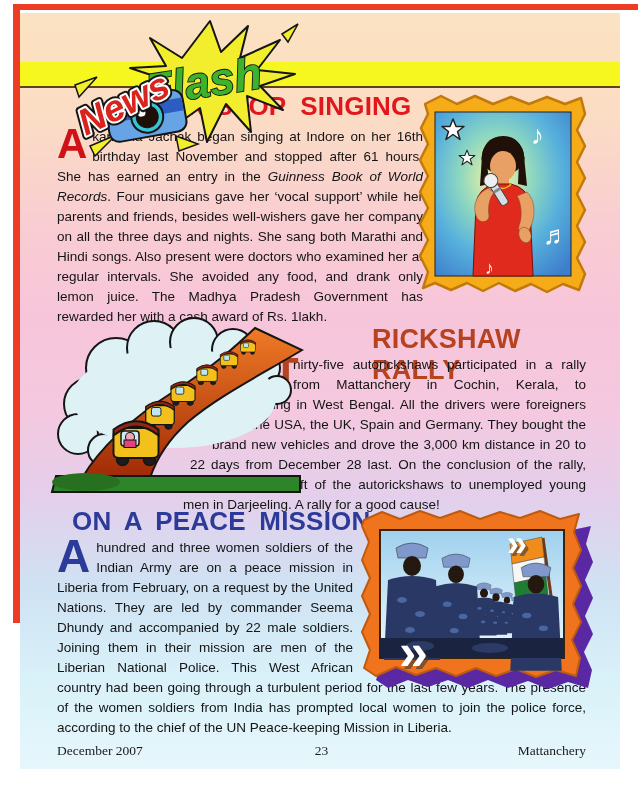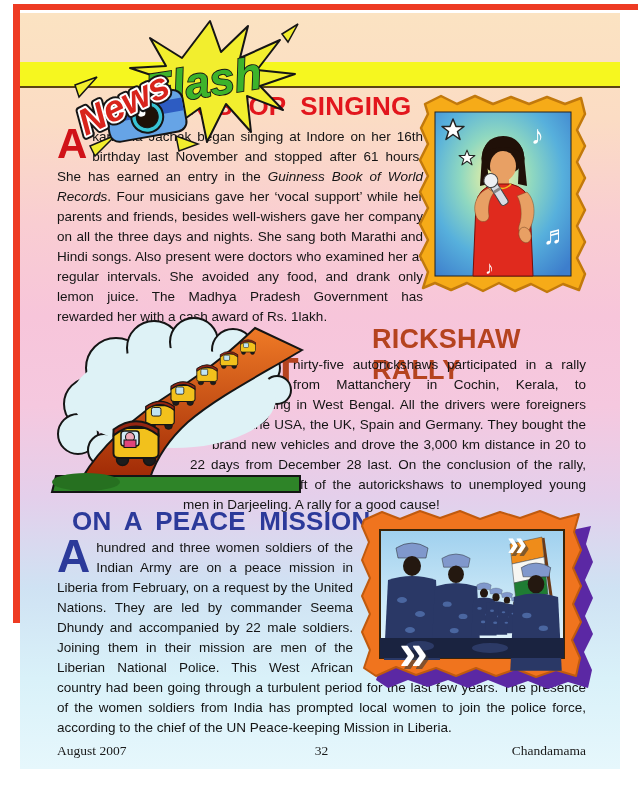--- a/index.html
+++ b/index.html
@@ -216,18 +216,18 @@
         <text x="150" y="49" fill="#3a3a3a" opacity=".6">»</text>
         <text x="147" y="46" fill="#ffffff">»</text>
       </g>
       <g font-weight="bold" font-size="52">
         <text x="42" y="163" fill="#3a3a3a" opacity=".6">»</text>
         <text x="39" y="160" fill="#ffffff">»</text>
       </g>
     </svg>
 
     <div class="footer">
-      <span class="fc">32</span>
-      <span class="fl">August 2007</span>
-      <span class="fr">Chandamama</span>
+      <span class="fc">23</span>
+      <span class="fl">December 2007</span>
+      <span class="fr">Mattanchery</span>
     </div>
   </div>
 </div>
 
 </body></html>

